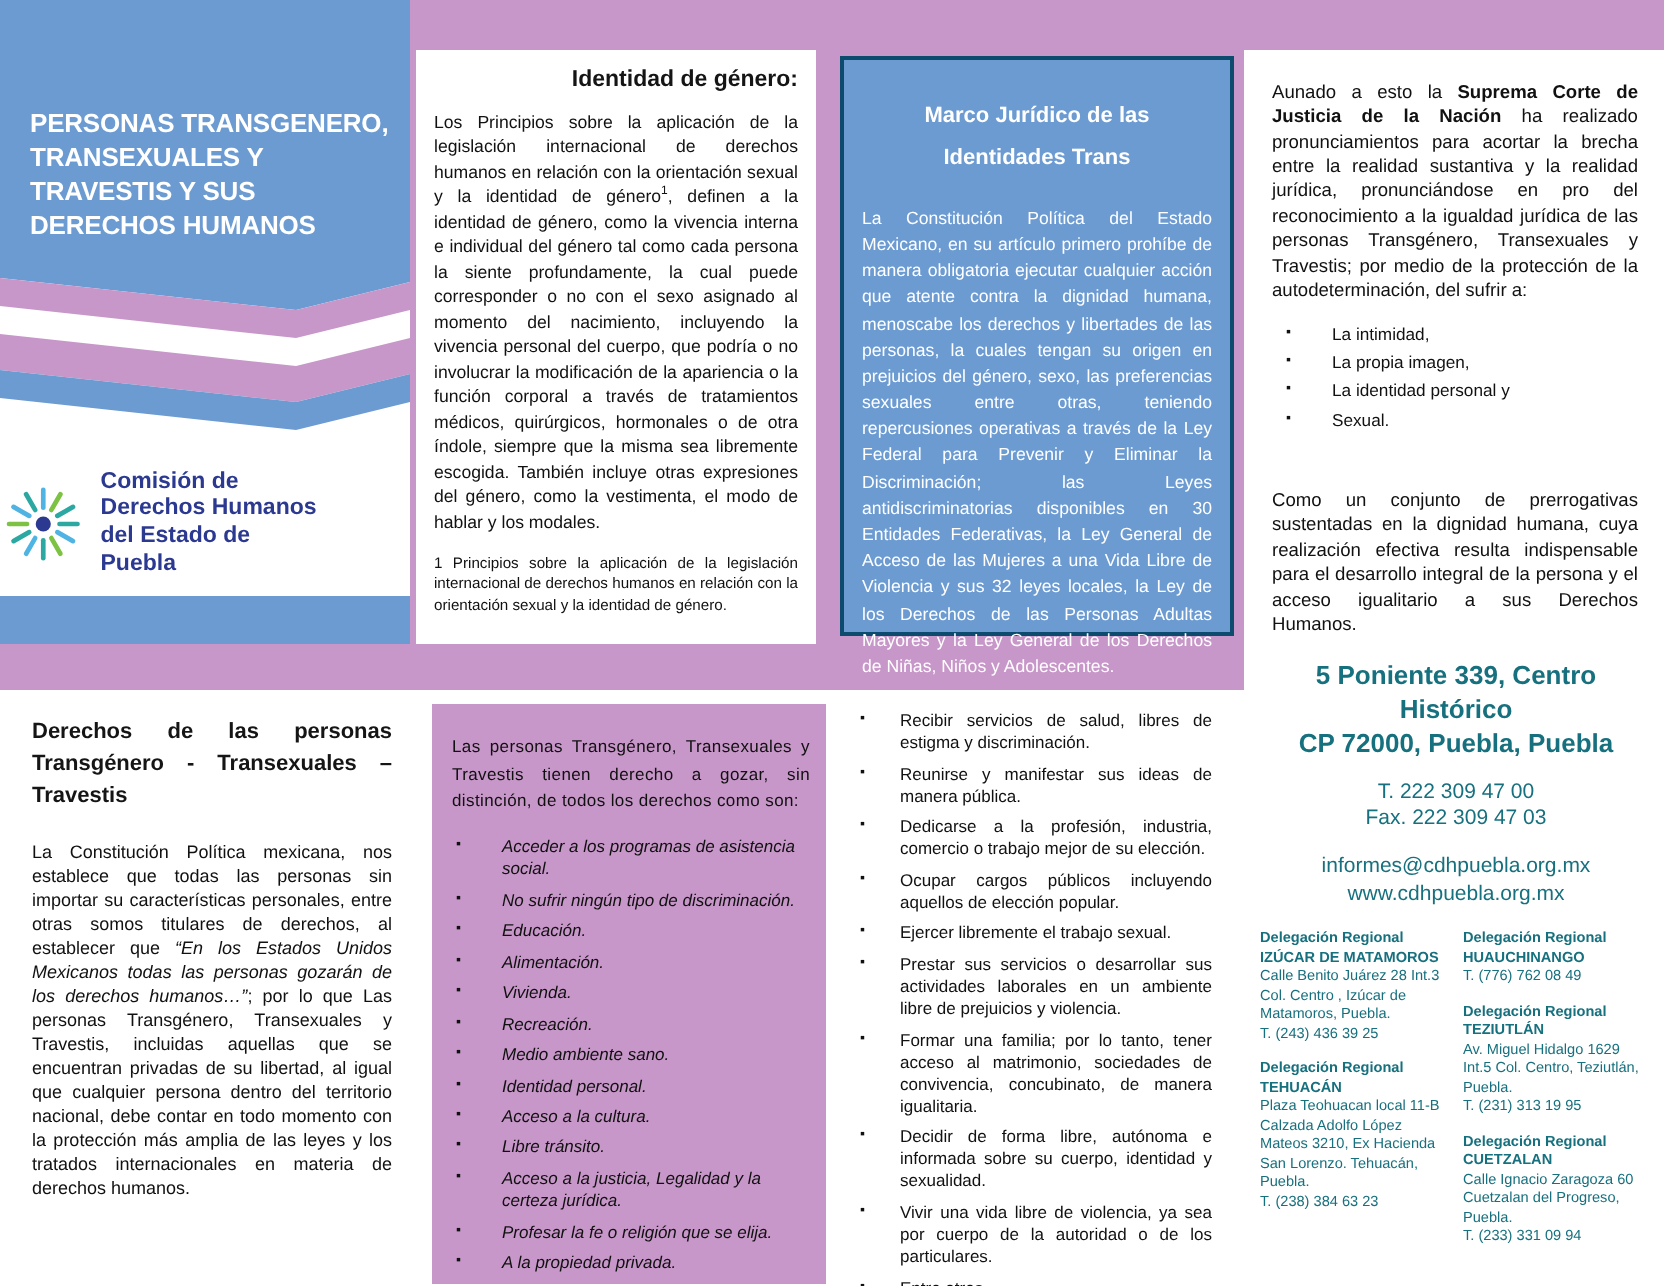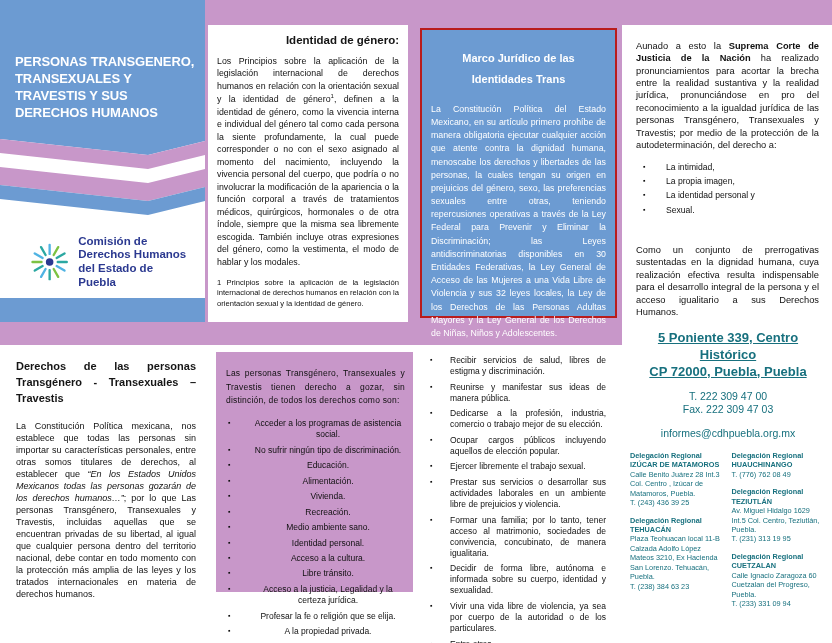--- a/index.html
+++ b/index.html
@@ -20,68 +20,68 @@
 
   
   .cover-blue{position:absolute;left:0;top:0;width:205px;height:138px;background:var(--blue);}
   .cover-title{margin:0;padding:54px 6px 0 15px;color:#fff;font-size:13px;line-height:1.3;font-weight:bold;letter-spacing:-0.1px;}
   .chevron{position:absolute;left:0;top:138px;width:205px;height:88px;background:#fff;}
   .chev{position:absolute;inset:0;}
   .chev-bluetop{background:var(--blue);clip-path:polygon(0 0,205px 0,205px 3px,148px 17px,0 1px);}
   .chev-pink1{background:var(--pink);clip-path:polygon(0 1px,148px 17px,205px 3px,205px 17px,148px 31px,0 15px);}
   .chev-pink2{background:var(--pink);clip-path:polygon(0 29px,148px 45px,205px 31px,205px 49px,148px 63px,0 47px);}
   .chev-blue2{background:var(--blue);clip-path:polygon(0 47px,148px 63px,205px 49px,205px 63px,148px 77px,0 61px);}
-  .logo-area{position:absolute;left:0;top:226px;width:164px;height:72px;background:#fff;display:flex;align-items:center;justify-content:center;gap:7px;padding-left:28px;}
+  .logo-area{position:absolute;left:0;top:226px;width:164px;height:72px;background:#fff;display:flex;align-items:center;justify-content:center;gap:7px;}
   .logo-text{color:var(--navy);font-weight:bold;font-size:11.5px;line-height:1.18;}
   .cover-band{position:absolute;left:0;top:298px;width:205px;height:24px;background:var(--blue);}
 
   
   .identity-bg{position:absolute;left:205px;top:0;width:210px;height:345px;background:var(--pink);}
   .identity-box{position:absolute;left:208px;top:25px;width:200px;height:297px;background:#fff;box-sizing:border-box;padding:9px 9px 0 9px;}
   .identity-box h2{margin:0 0 9px 0;font-size:11.5px;color:var(--ink);text-align:right;}
   .body-just{margin:0;font-size:8.8px;line-height:1.42;text-align:justify;color:#111;}
   .body-just sup{font-size:6px;}
   .footnote{margin:10px 0 0 0;font-size:7.6px;line-height:1.35;text-align:justify;color:#111;}
 
   
   .legal-bg{position:absolute;left:415px;top:0;width:207px;height:345px;background:var(--pink);}
-  .legal-box{position:absolute;left:420px;top:28px;width:197px;height:290px;background:var(--blue);border:2px solid #b91c1c;box-sizing:border-box;padding:10px 9px 0 9px;color:#fff;}
+  .legal-box{position:absolute;left:420px;top:28px;width:197px;height:290px;background:var(--blue);border:2px solid #0c4a6e;box-sizing:border-box;padding:10px 9px 0 9px;color:#fff;}
   .legal-title{margin:8px 0 13px 0;font-size:11px;font-weight:bold;text-align:center;line-height:1.9;}
   .legal-body{margin:0;font-size:8.8px;line-height:1.5;text-align:justify;color:#fff;}
 
   
   .scjn{position:absolute;left:622px;top:25px;width:210px;height:297px;box-sizing:border-box;padding:15px 13px 0 14px;color:#111;}
   .scjn p{margin:0;font-size:9.3px;line-height:1.33;text-align:justify;}
   .scjn .p2{margin-top:28px;}
   .rights-ul{list-style:none;margin:11px 0 0 0;padding:0;}
   .rights-ul li{position:relative;font-size:8.6px;line-height:1.35;padding-left:30px;margin:2.5px 0;}
   .rights-ul li::before{content:"▪";position:absolute;left:7px;top:0;font-size:7px;}
 
   
   .rights-intro{position:absolute;left:0;top:345px;width:205px;height:298px;box-sizing:border-box;padding:14px 9px 0 16px;color:#111;}
   .rights-intro h2{margin:0;font-size:11px;line-height:1.45;text-align:justify;color:var(--ink);}
   .rights-intro p{margin:13px 0 0 0;font-size:9px;line-height:1.34;text-align:justify;}
   .quote{font-style:italic;}
 
   
-  .rights-list-box{position:absolute;left:216px;top:352px;width:197px;height:240px;background:var(--pink);box-sizing:border-box;padding:15px 8px 0 10px;color:#101010;}
+  .rights-list-box{position:absolute;left:216px;top:352px;width:197px;height:290px;background:var(--pink);box-sizing:border-box;padding:15px 8px 0 10px;color:#101010;}
   .rights-list-box .intro{margin:0;font-size:8.5px;line-height:1.6;text-align:justify;letter-spacing:0.2px;}
   .sq-ul{list-style:none;margin:10px 0 0 0;padding:0;}
-  .sq-ul li{position:relative;font-size:8.5px;line-height:1.35;padding-left:25px;margin:4px 0;text-align:center;}
+  .sq-ul li{position:relative;font-size:8.5px;line-height:1.35;padding-left:25px;margin:4px 0;text-align:left;font-style:italic;}
   .sq-ul li::before{content:"▪";position:absolute;left:2px;top:0;font-size:7px;}
 
   
   .rights-list2{position:absolute;left:415px;top:345px;width:207px;height:290px;box-sizing:border-box;padding:10px 16px 0 8px;color:#111;}
   .sq-ul2{list-style:none;margin:0;padding:0;}
   .sq-ul2 li{position:relative;font-size:8.5px;line-height:1.3;padding-left:27px;margin-bottom:4.5px;text-align:justify;}
   .sq-ul2 li::before{content:"▪";position:absolute;left:7px;top:0;font-size:7px;}
 
   
   .contact{position:absolute;left:622px;top:322px;width:210px;height:321px;box-sizing:border-box;padding:8px 6px 0 8px;text-align:center;color:var(--teal);}
-  .addr{font-size:13px;font-weight:bold;line-height:1.3;text-decoration:underline;}
+  .addr{font-size:13px;font-weight:bold;line-height:1.3;}
   .phones{margin-top:9px;font-size:10.5px;line-height:1.3;}
   .emails{margin-top:10px;font-size:10.5px;line-height:1.3;}
   .delegs{display:flex;gap:7px;margin-top:10px;text-align:left;}
   .dcol{flex:1;min-width:0;}
   .dele{margin-bottom:8px;}
   .dele div{font-size:7.3px;line-height:1.3;}
   .dele .hdr,.dele .nm{font-weight:bold;}
 </style>
 </head>
 <body>
@@ -139,21 +139,21 @@
 
   <section>
     <div class="legal-bg"></div>
     <div class="legal-box">
       <h2 class="legal-title">Marco Jurídico de las Identidades Trans</h2>
       <p class="legal-body">La Constitución Política del Estado Mexicano, en su artículo primero prohíbe de manera obligatoria ejecutar cualquier acción que atente contra la dignidad humana, menoscabe los derechos y libertades de las personas, la cuales tengan su origen en prejuicios del género, sexo, las preferencias sexuales entre otras, teniendo repercusiones operativas a través de la Ley Federal para Prevenir y Eliminar la Discriminación; las Leyes antidiscriminatorias disponibles en 30 Entidades Federativas, la Ley General de Acceso de las Mujeres a una Vida Libre de Violencia y sus 32 leyes locales, la Ley de los Derechos de las Personas Adultas Mayores y la Ley General de los Derechos de Niñas, Niños y Adolescentes.</p>
     </div>
   </section>
 
   <section class="scjn">
-    <p><span>Aunado a esto  la </span><b>Suprema Corte de Justicia de la Nación</b><span> ha realizado pronunciamientos para acortar la brecha entre la realidad sustantiva y la realidad jurídica, pronunciándose en pro del reconocimiento a la igualdad jurídica de las personas Transgénero, Transexuales y Travestis; por medio de la protección de la autodeterminación, del derecho a:</span></p>
+    <p><span>Aunado a esto  la </span><b>Suprema Corte de Justicia de la Nación</b><span> ha realizado pronunciamientos para acortar la brecha entre la realidad sustantiva y la realidad jurídica, pronunciándose en pro del reconocimiento a la igualdad jurídica de las personas Transgénero, Transexuales y Travestis; por medio de la protección de la autodeterminación, del sufrir a:</span></p>
     <ul class="rights-ul">
 
     <li>La intimidad,</li>
         <li>La propia imagen,</li>
         <li>La identidad personal y</li>
         <li>Sexual.</li>
       </ul>
     <p class="p2">Como un conjunto de prerrogativas sustentadas en la dignidad humana, cuya realización efectiva resulta indispensable para el desarrollo integral de la persona y el acceso igualitario a sus Derechos Humanos.</p>
   </section>
 
@@ -202,20 +202,21 @@
     <div class="addr">
       <div>5 Poniente 339, Centro Histórico</div>
       <div>CP 72000, Puebla, Puebla</div>
     </div>
     <div class="phones">
       <div>T. 222 309 47 00</div>
       <div>Fax. 222 309 47 03</div>
     </div>
     <div class="emails">
       <div>informes@cdhpuebla.org.mx</div>
+      <div>www.cdhpuebla.org.mx</div>
     </div>
     <div class="delegs">
       <div class="dcol">
 
           <div class="dele">
             <div class="hdr">Delegación Regional</div>
             <div class="nm">IZÚCAR DE MATAMOROS</div>
             <div class="ad">Calle Benito Juárez 28 Int.3 Col. Centro , Izúcar de Matamoros, Puebla.</div>
             <div class="ph">T. (243) 436 39 25</div>
           </div>

